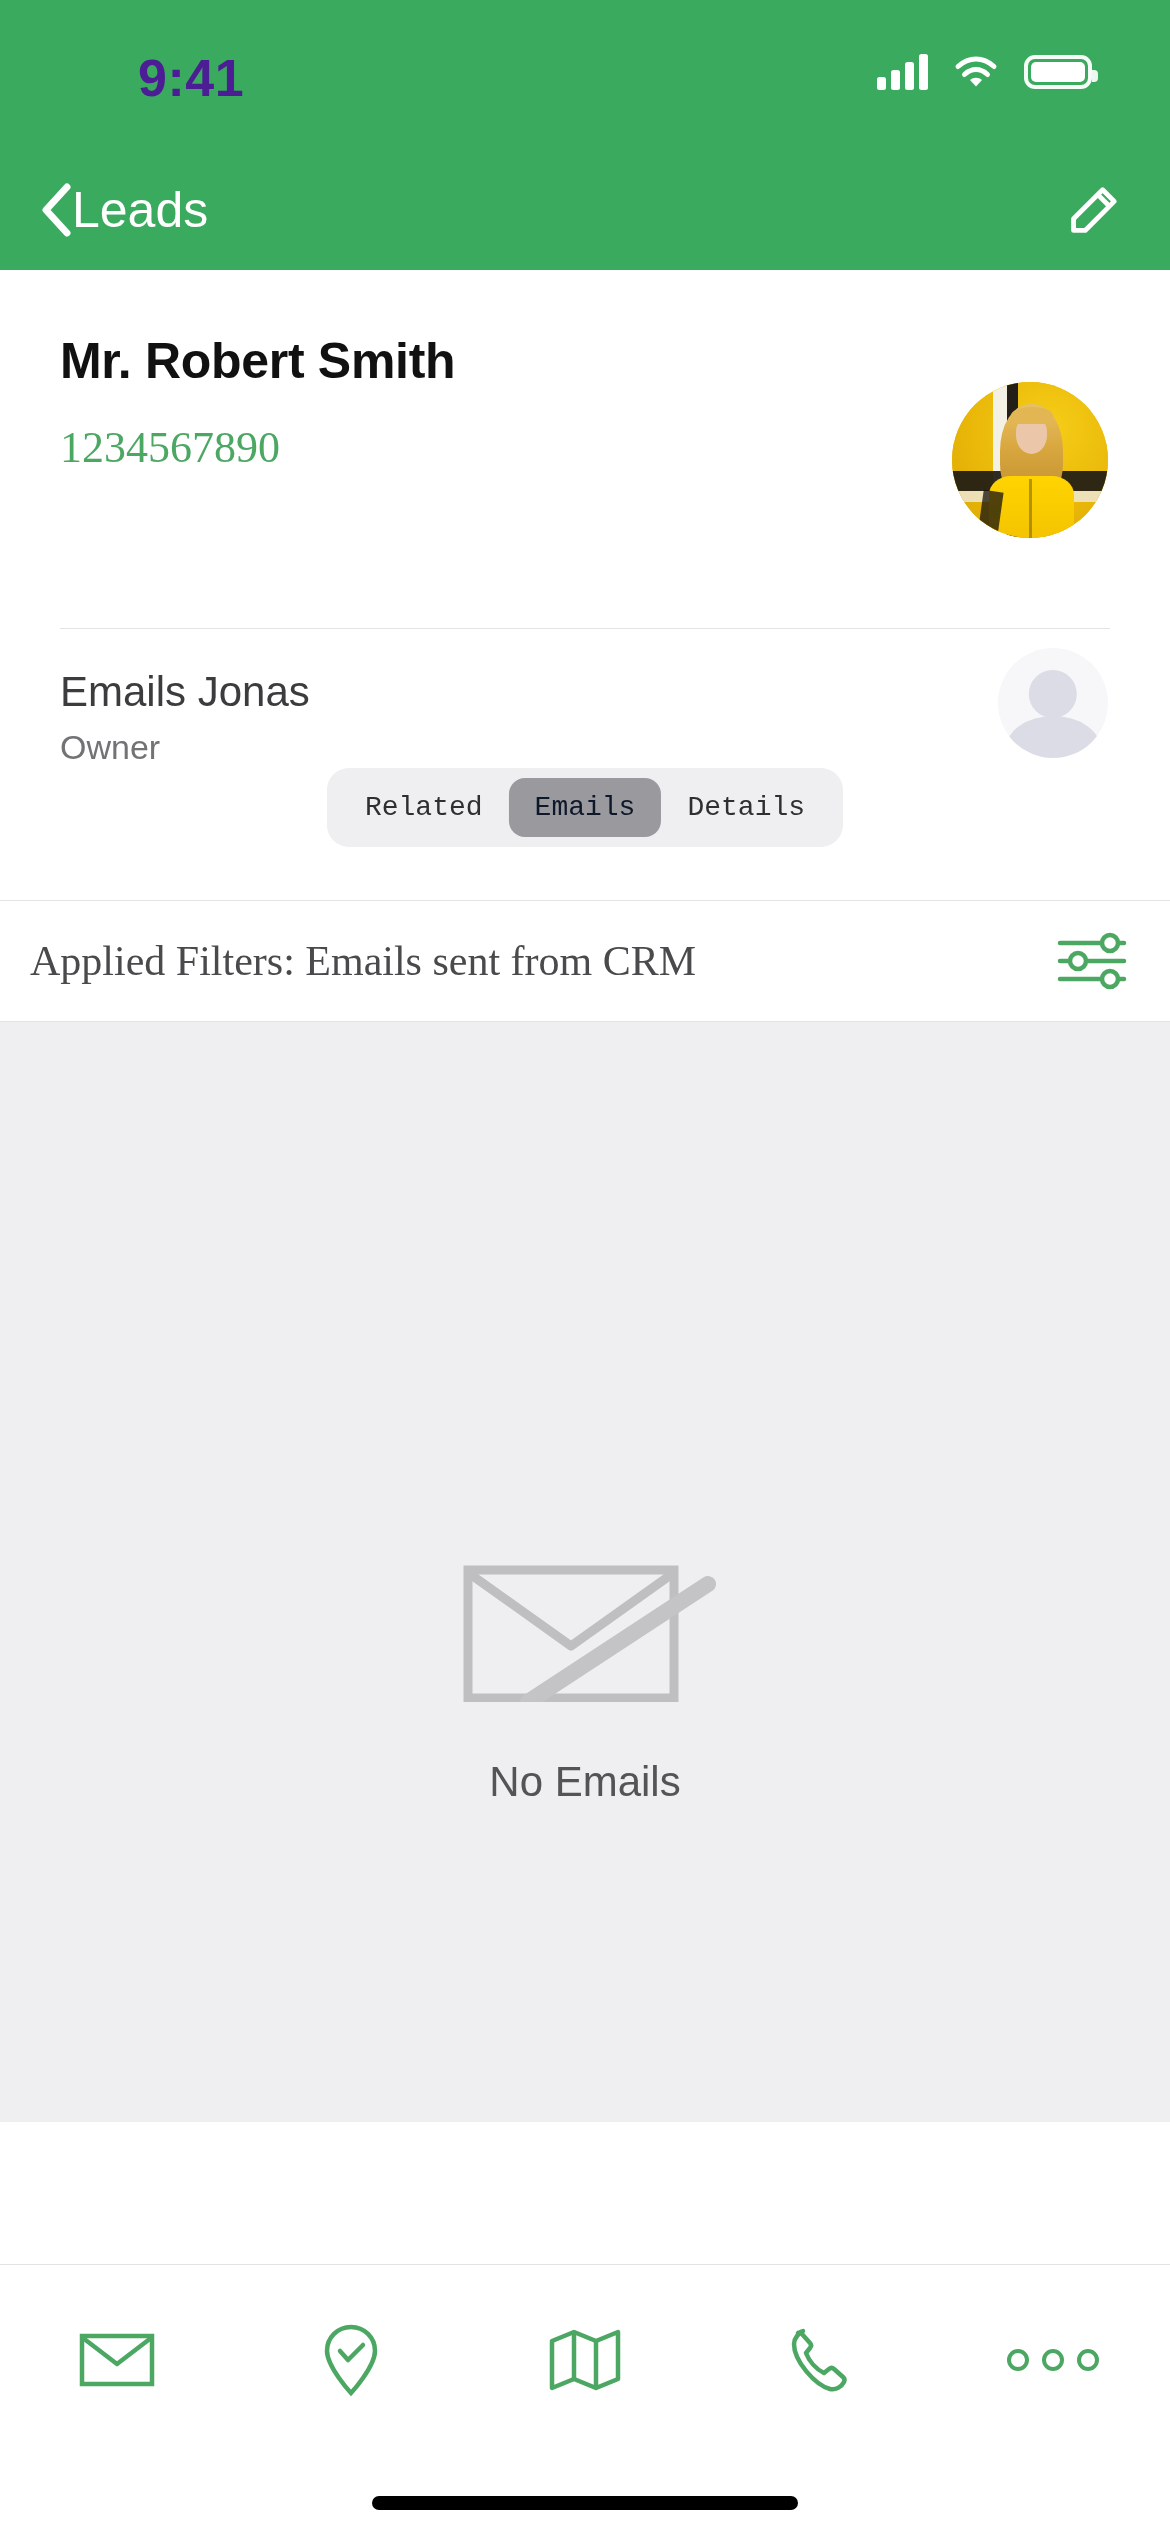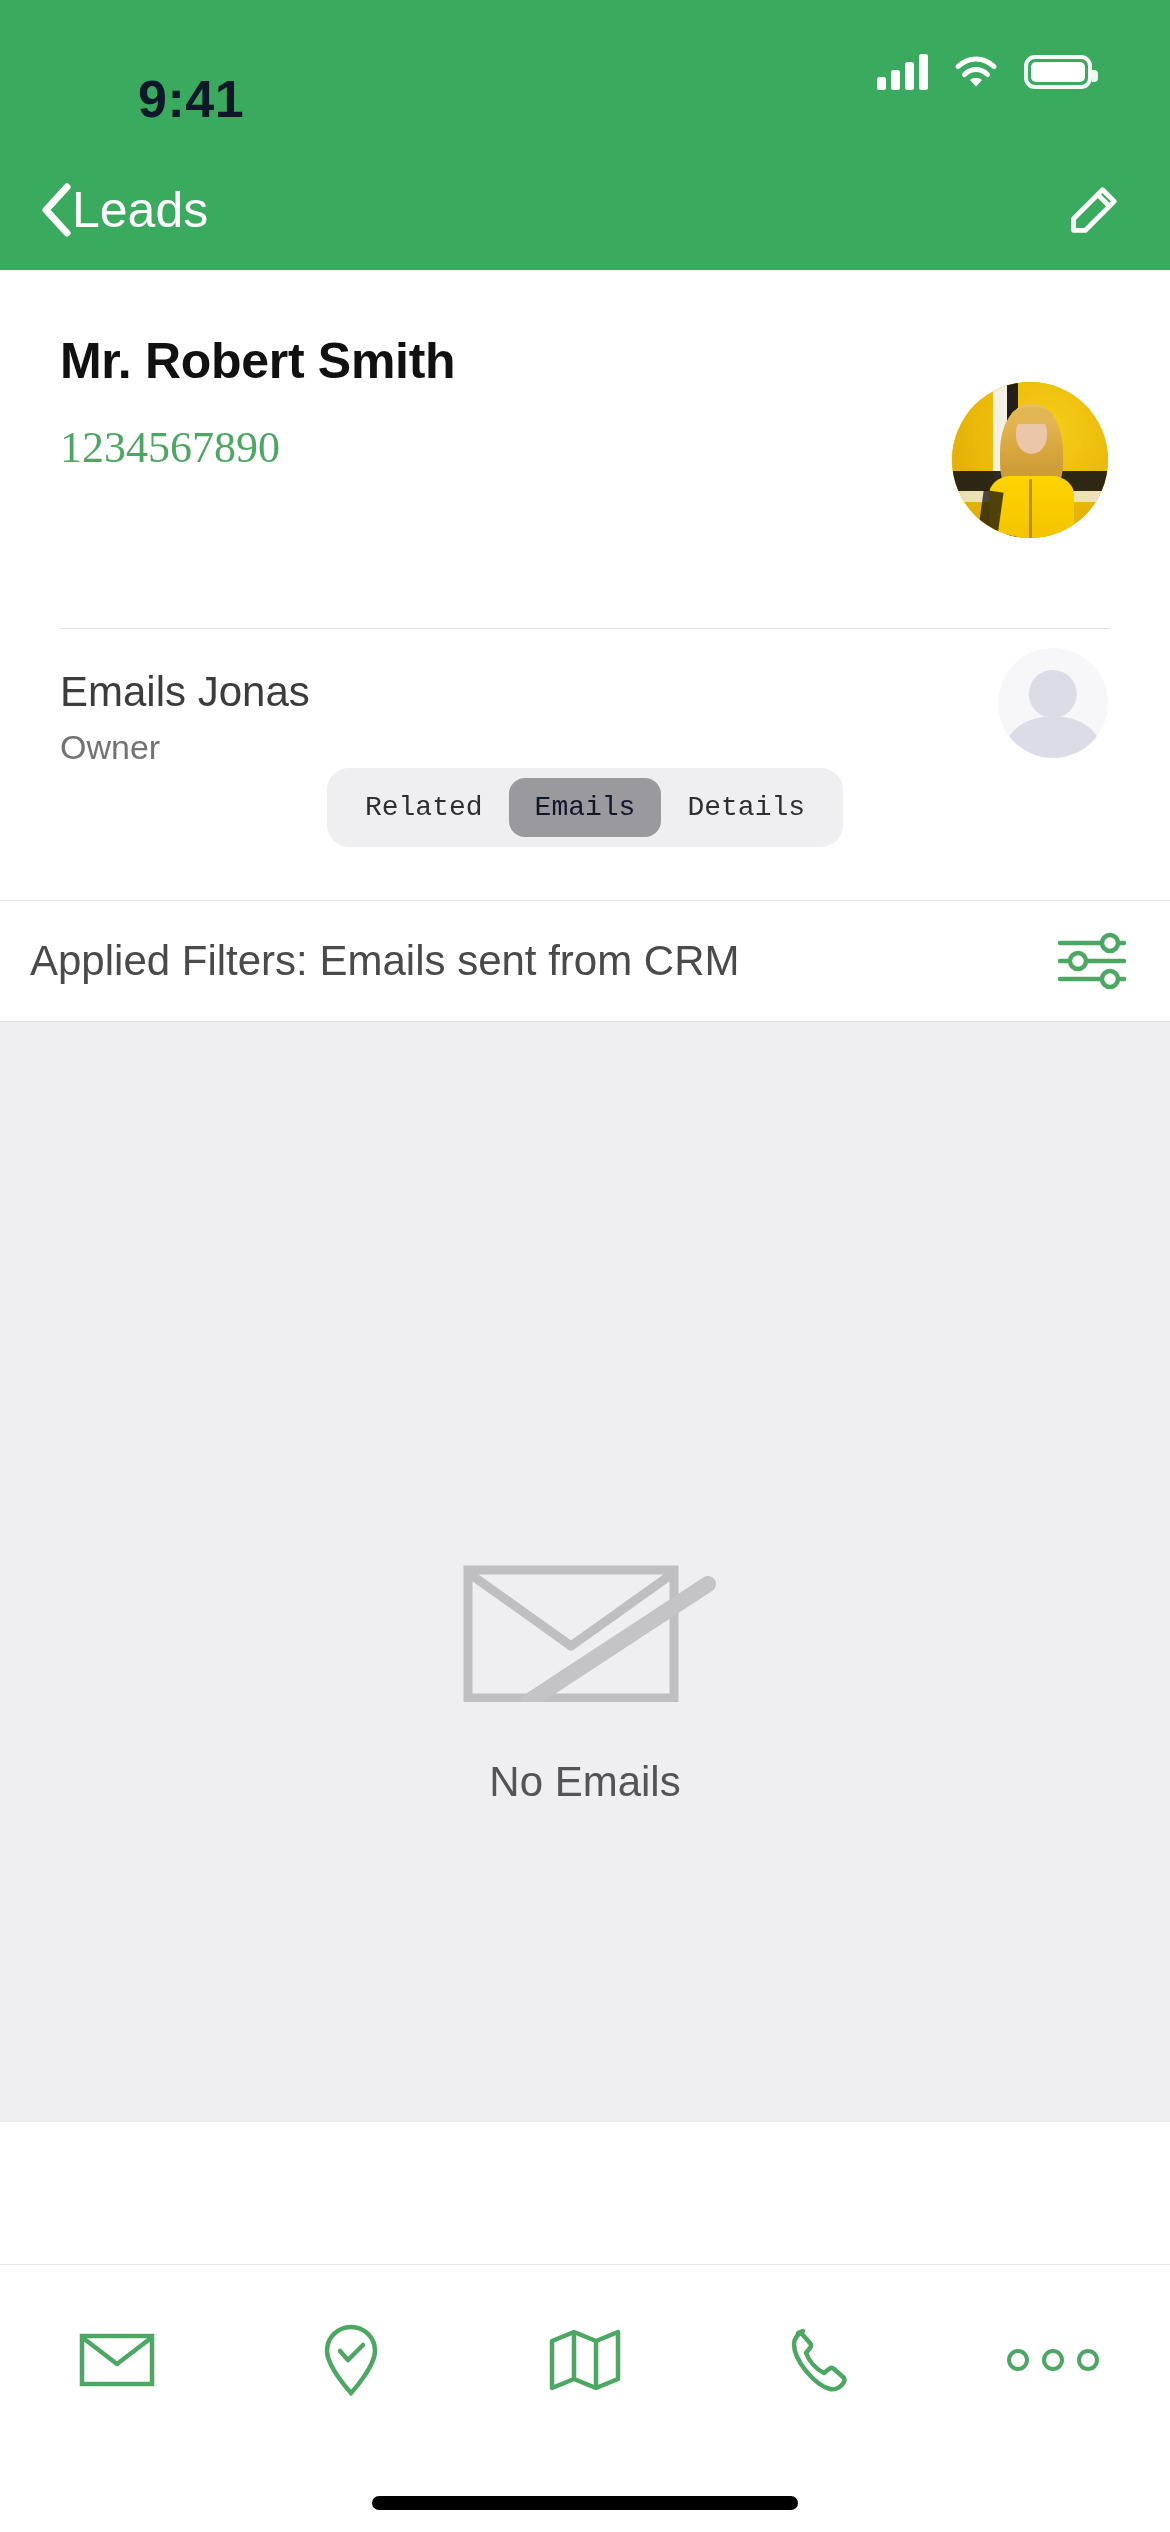--- a/index.html
+++ b/index.html
@@ -11,22 +11,21 @@
   #phone { position:relative; width:1170px; height:2532px; background:#fff; }
 
   
   .statusbar {
     position:absolute; top:0; left:0; width:1170px; height:150px;
     background:#3AAA5E; color:#fff;
   }
   .sb-time {
     position:absolute; left:138px; top:48px;
     font-size:52px; font-weight:bold; letter-spacing:0.5px;
-    color:#0f172a;
-    margin-top:21px;
+    color:#4c1d95;
   }
   .sb-right { position:absolute; right:78px; top:54px; display:flex; align-items:center; gap:26px; }
   .sig { display:flex; align-items:flex-end; gap:5px; height:36px; }
   .sig i { display:block; width:9px; background:#fff; border-radius:2.5px; }
   .sig i:nth-child(1){height:13px;}
   .sig i:nth-child(2){height:20px;}
   .sig i:nth-child(3){height:28px;}
   .sig i:nth-child(4){height:36px;}
   .batt {
     position:relative; width:68px; height:34px;
@@ -121,21 +120,21 @@
   }
 
   
   .filterbar {
     position:absolute; top:900px; left:0; width:1170px; height:122px;
     background:#fff;
     border-top:1px solid #E4E4E6; border-bottom:1px solid #E4E4E6;
   }
   .filtertext {
     position:absolute; left:30px; top:50%; transform:translateY(-50%);
-    font-size:42px; color:#4A4A4C;
+    font-size:42px; color:#4A4A4C;font-family:Liberation Serif, serif;
   }
   .filtericon { position:absolute; right:42px; top:50%; transform:translateY(-50%);
     width:72px; height:58px; }
 
   
   .content {
     position:absolute; top:1022px; left:0; width:1170px; height:1100px;
     background:#EFEEF0;
   }
   .empty {

